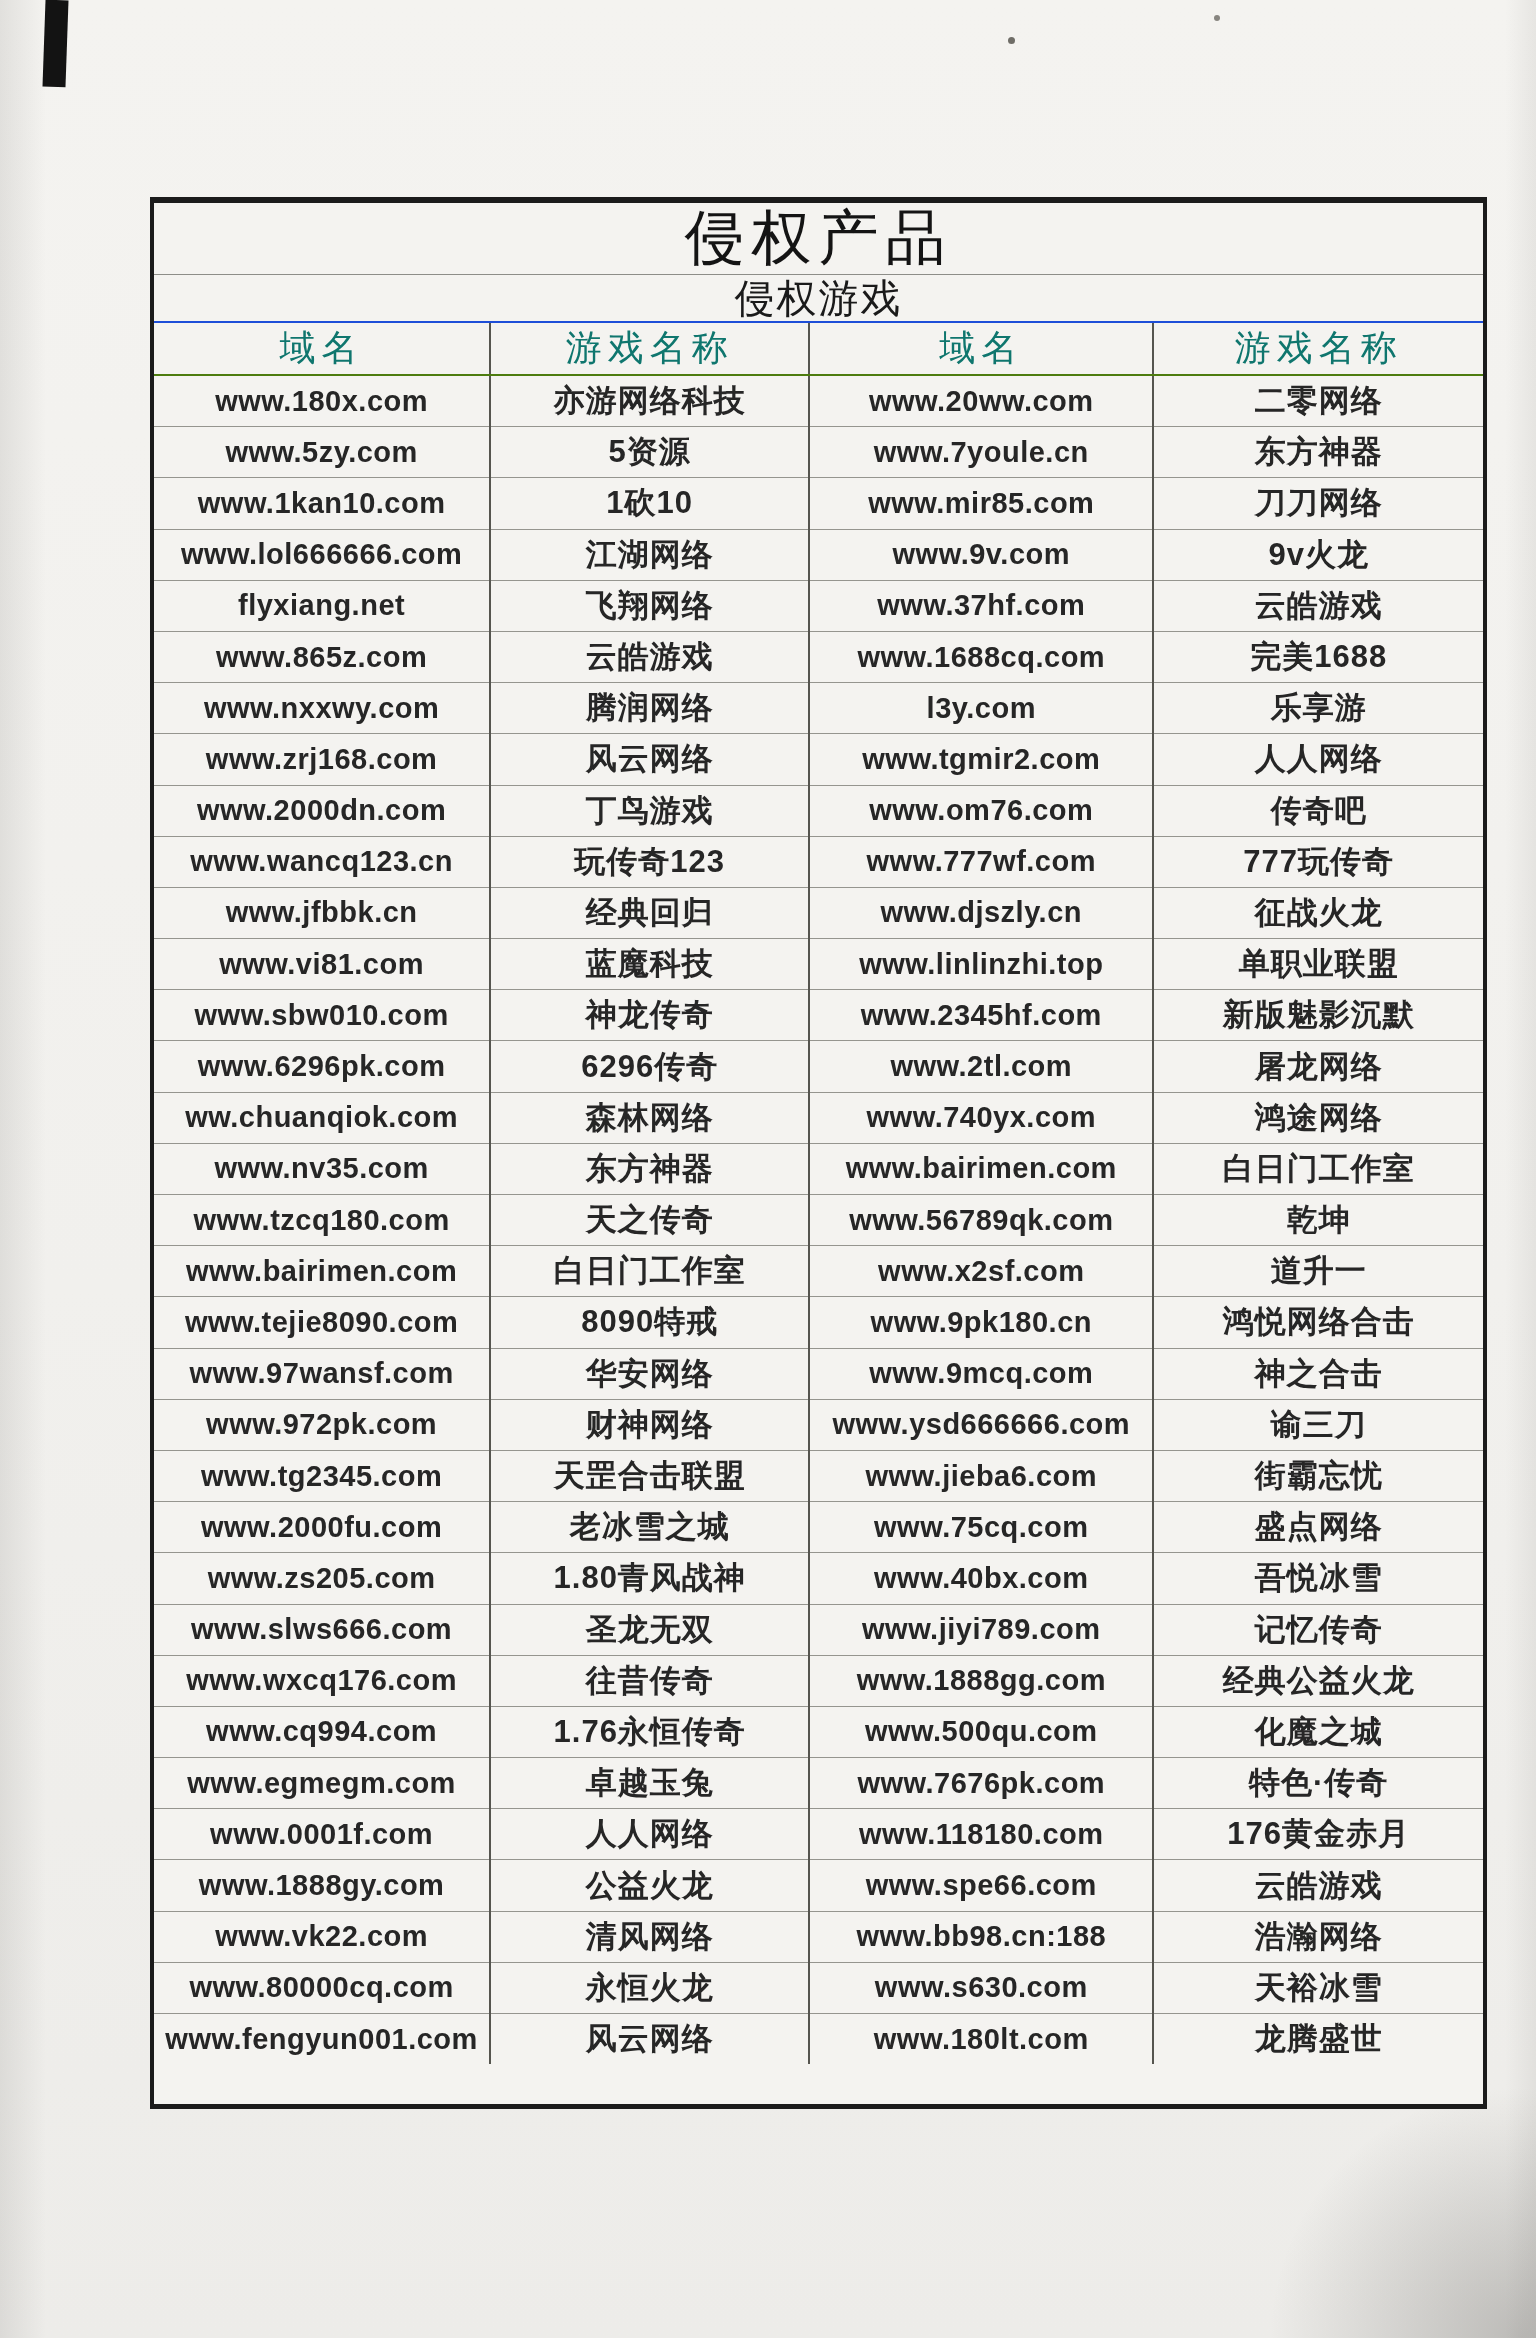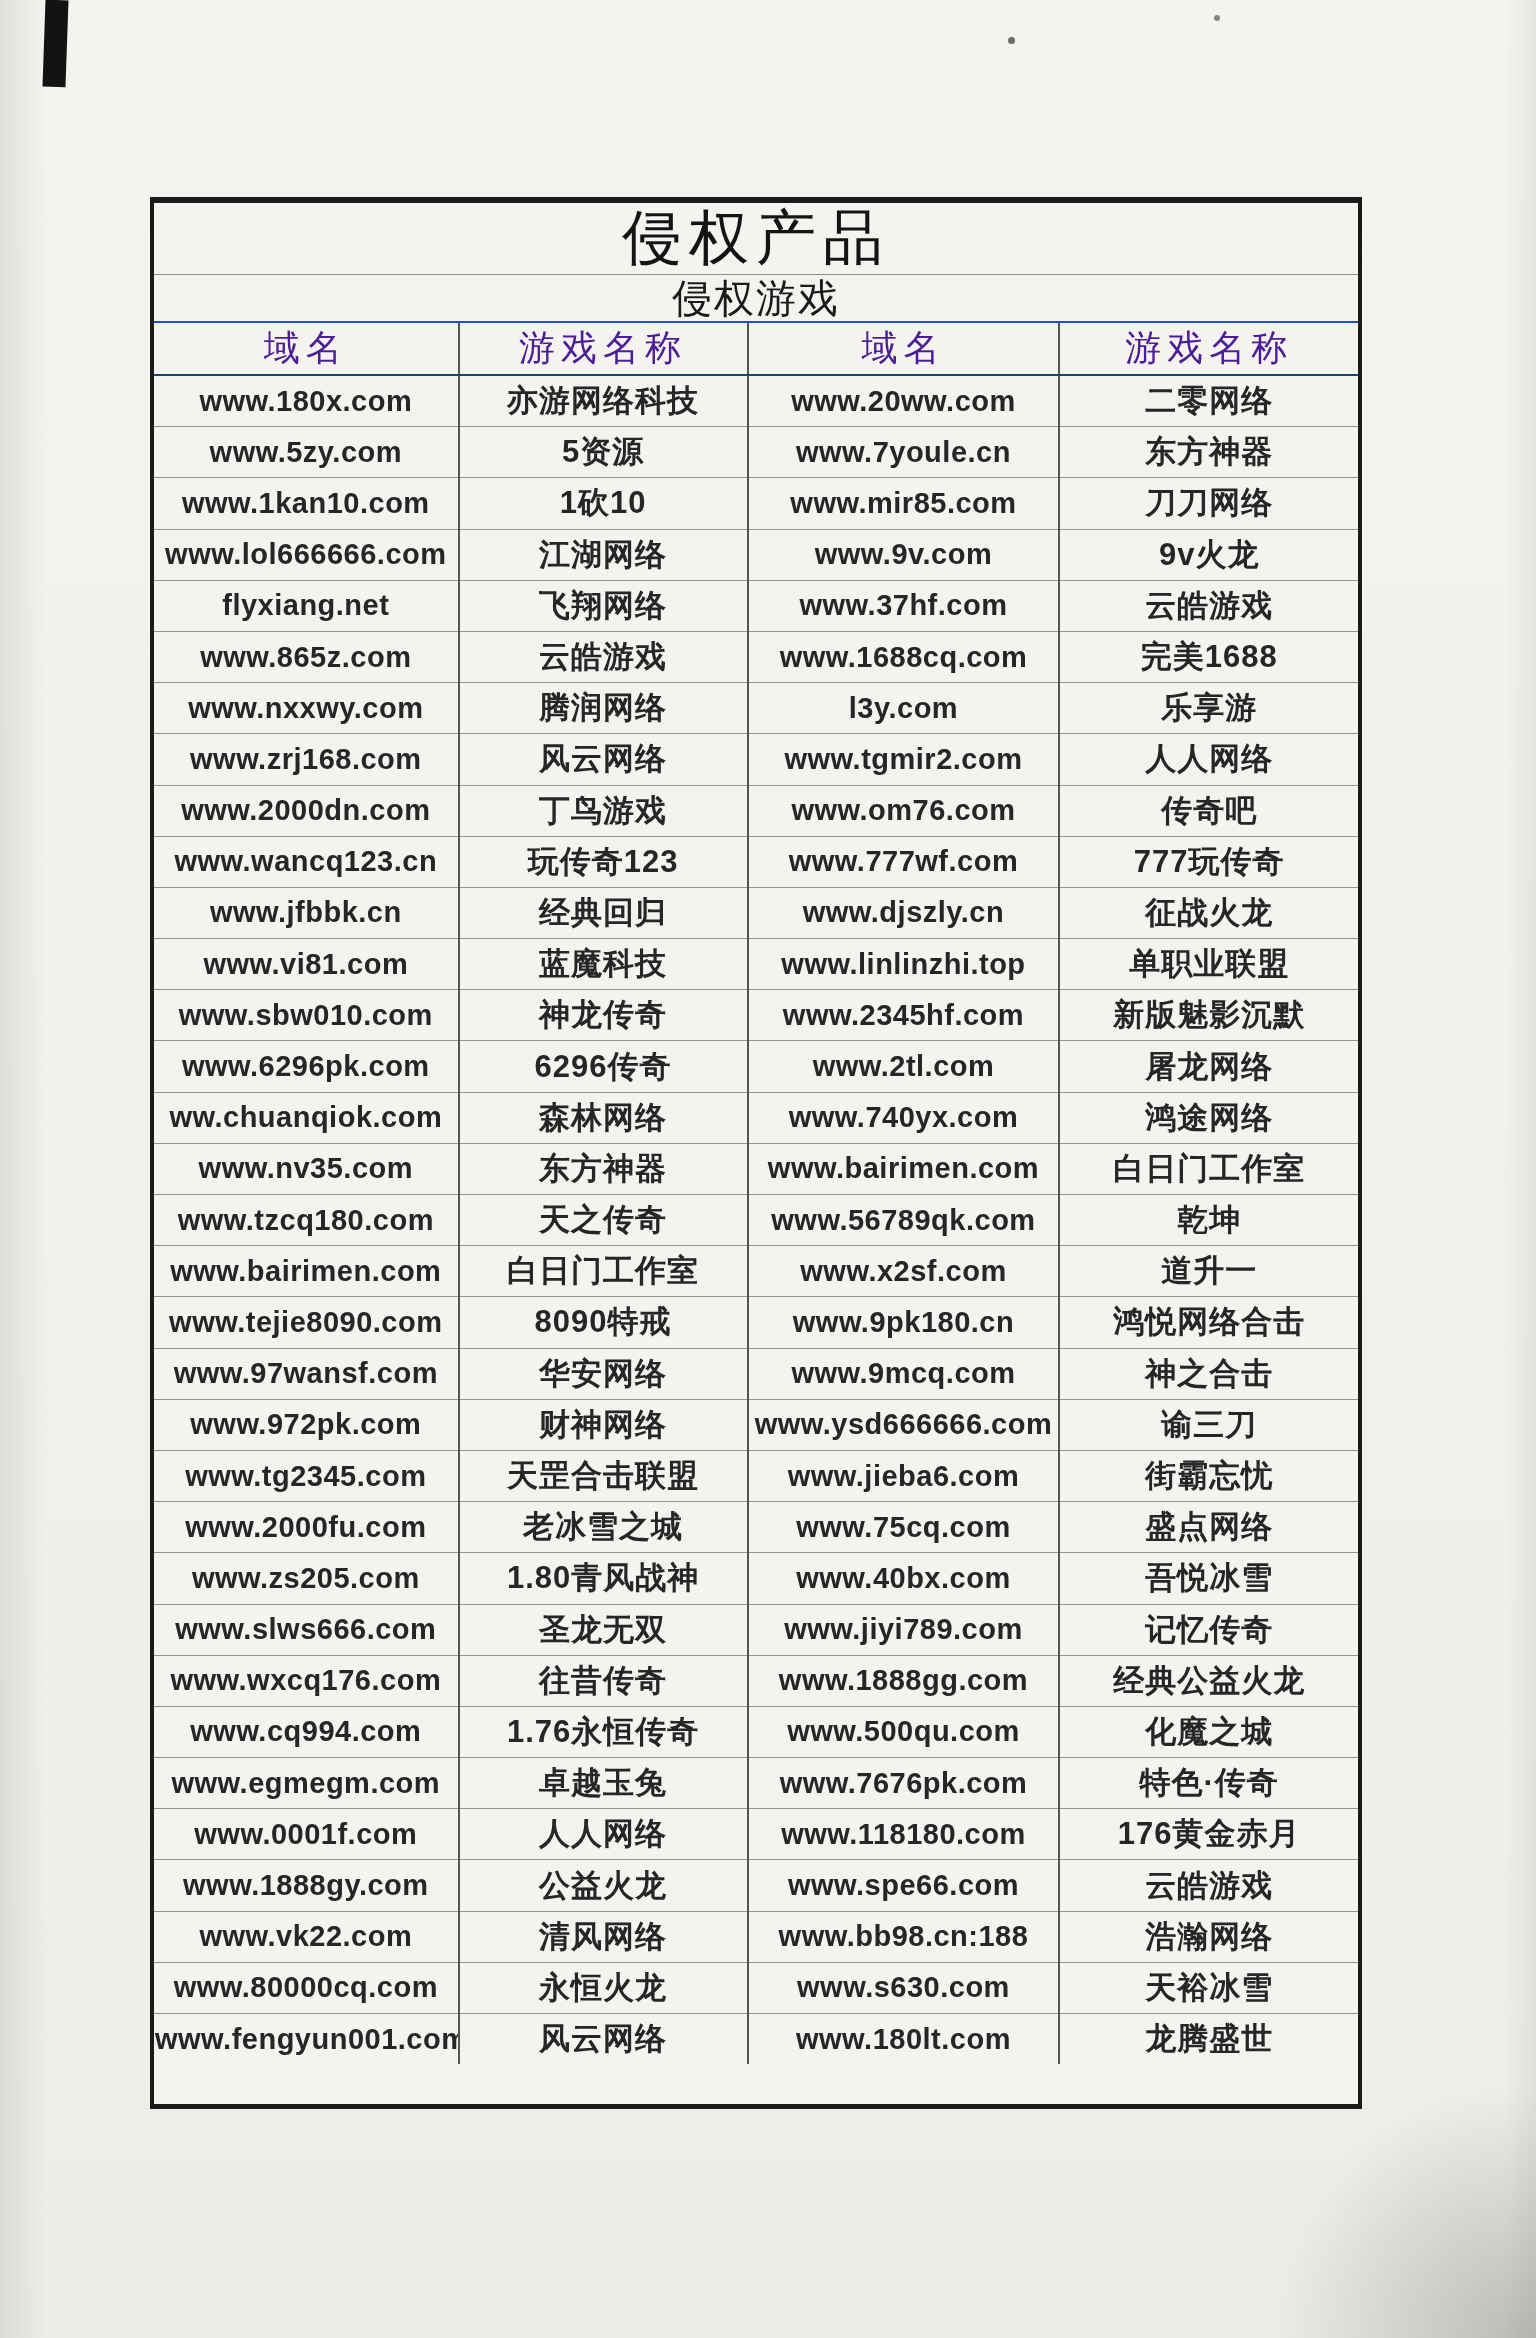--- a/index.html
+++ b/index.html
@@ -29,21 +29,21 @@
     background: #131313; transform: rotate(2deg);
   }
   .artifact-dot-1 { left: 1008px; top: 37px; width: 7px; height: 7px; border-radius: 50%; background: #57554f; opacity: .85; }
   .artifact-dot-2 { left: 1214px; top: 15px; width: 6px; height: 6px; border-radius: 50%; background: #6b6963; opacity: .8; }
   .artifact-comma { left: 1229px; top: 878px; width: 5px; height: 11px; border-radius: 45% 55% 60% 40%; background: #85837d; transform: rotate(14deg); opacity: .75; }
 
   .doc-table {
     position: absolute;
     left: 150px;
     top: 197px;
-    width: 1212px;
+    width: 1337px;
     height: 1912px;
     box-sizing: border-box;
     border: 4px solid #1b1b1b;
     border-top-width: 6px;
     border-bottom-width: 5px;
     background: #f4f3f0;
   }
   .title-row {
     height: 71px;
     display: flex;
@@ -70,22 +70,22 @@
     width: 100%;
     border-collapse: collapse;
     table-layout: fixed;
   }
   table.games th {
     height: 48px;
     font-family: "Liberation Serif", "DejaVu Serif", serif;
     font-weight: 400;
     font-size: 36px;
     letter-spacing: 6px;
-    color: #4c1d95;
-    border-bottom: 2px solid #0c4a6e;
+    color: #0f766e;
+    border-bottom: 2px solid #4d7c0f;
     text-align: center;
     vertical-align: middle;
   }
   table.games td {
     height: 48.2px;
     text-align: center;
     vertical-align: middle;
     font-weight: 700;
     color: #262626;
     overflow: hidden;

